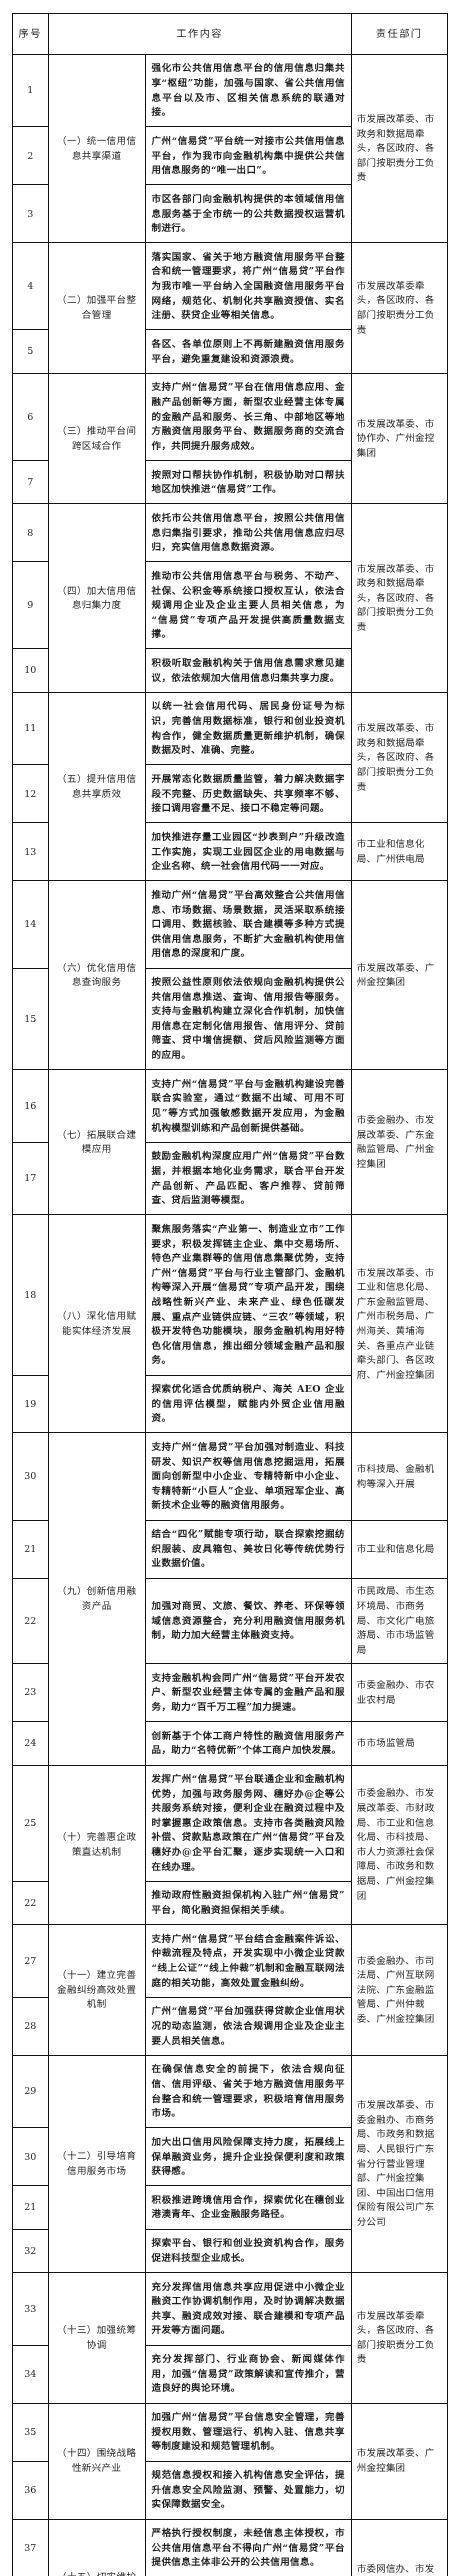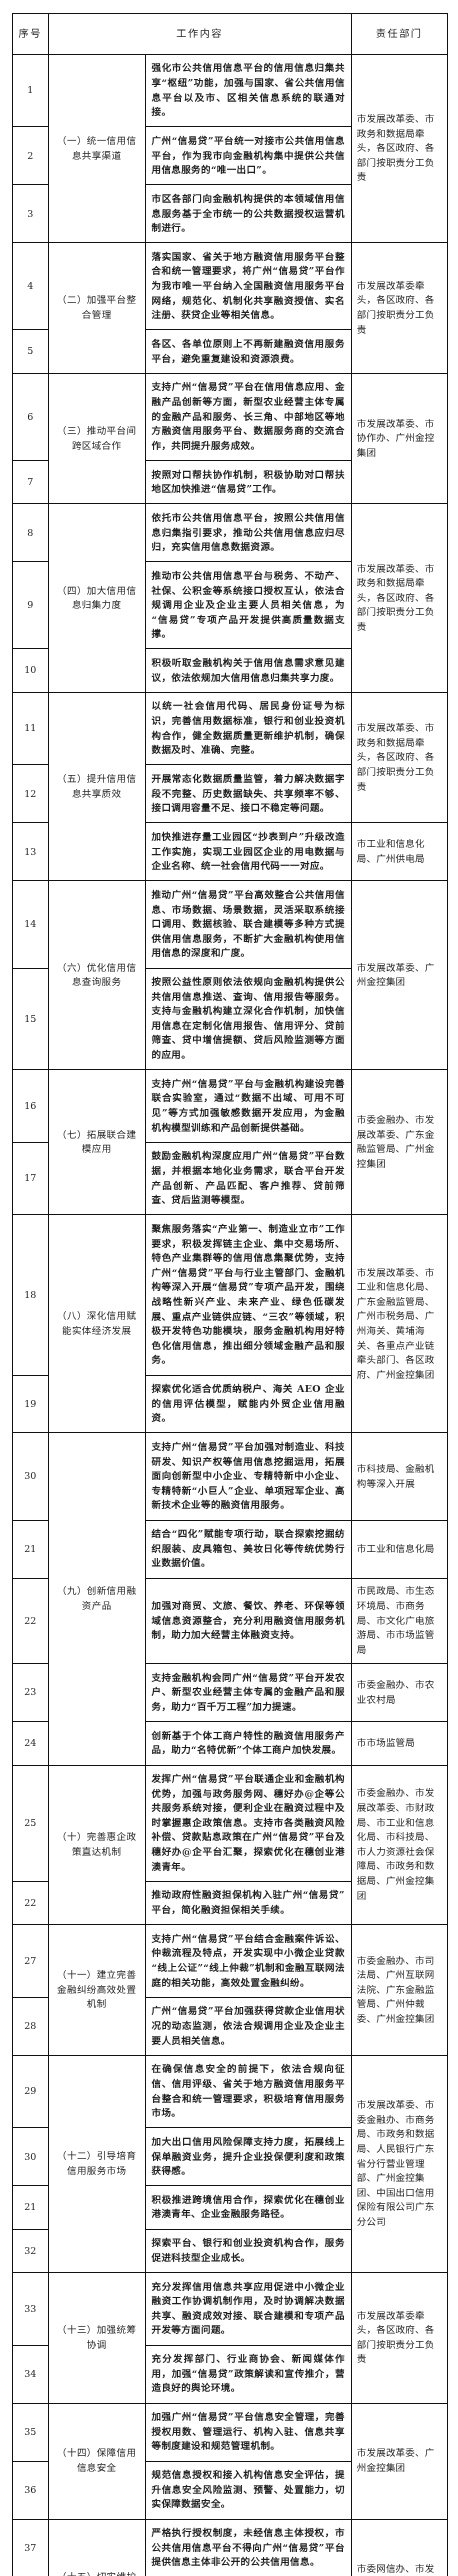--- a/index.html
+++ b/index.html
@@ -202,21 +202,21 @@
           <td class="col-resp" rowspan="1">市委金融办、市农业农村局</td>
         </tr>
         <tr>
           <td class="col-no">24</td>
           <td class="col-detail">创新基于个体工商户特性的融资信用服务产品，助力“名特优新”个体工商户加快发展。</td>
           <td class="col-resp" rowspan="1">市市场监管局</td>
         </tr>
         <tr>
           <td class="col-no">25</td>
           <td class="col-cat" rowspan="2">（十）完善惠企政策直达机制</td>
-          <td class="col-detail">发挥广州“信易贷”平台联通企业和金融机构优势，加强与政务服务网、穗好办@企等公共服务系统对接，便利企业在融资过程中及时掌握惠企政策信息。支持市各类融资风险补偿、贷款贴息政策在广州“信易贷”平台及穗好办@企平台汇聚，探索优化在穗创业港澳青年。</td>
+          <td class="col-detail">发挥广州“信易贷”平台联通企业和金融机构优势，加强与政务服务网、穗好办@企等公共服务系统对接，便利企业在融资过程中及时掌握惠企政策信息。支持市各类融资风险补偿、贷款贴息政策在广州“信易贷”平台及穗好办@企平台汇聚，逐步实现统一入口和在线办理。</td>
           <td class="col-resp" rowspan="2">市委金融办、市发展改革委、市财政局、市工业和信息化局、市科技局、市人力资源社会保障局、市政务和数据局、广州金控集团</td>
         </tr>
         <tr>
           <td class="col-no">22</td>
           <td class="col-detail">推动政府性融资担保机构入驻广州“信易贷”平台，简化融资担保相关手续。</td>
         </tr>
         <tr>
           <td class="col-no">27</td>
           <td class="col-cat" rowspan="2">（十一）建立完善金融纠纷高效处置机制</td>
           <td class="col-detail">支持广州“信易贷”平台结合金融案件诉讼、仲裁流程及特点，开发实现中小微企业贷款“线上公证”“线上仲裁”机制和金融互联网法庭的相关功能，高效处置金融纠纷。</td>
@@ -249,21 +249,21 @@
           <td class="col-cat" rowspan="2">（十三）加强统筹协调</td>
           <td class="col-detail">充分发挥信用信息共享应用促进中小微企业融资工作协调机制作用，及时协调解决数据共享、融资成效对接、联合建模和专项产品开发等方面问题。</td>
           <td class="col-resp" rowspan="2">市发展改革委牵头，各区政府、各部门按职责分工负责</td>
         </tr>
         <tr>
           <td class="col-no">34</td>
           <td class="col-detail">充分发挥部门、行业商协会、新闻媒体作用，加强“信易贷”政策解读和宣传推介，营造良好的舆论环境。</td>
         </tr>
         <tr>
           <td class="col-no">35</td>
-          <td class="col-cat" rowspan="2">（十四）保障信用信息安全</td>
+          <td class="col-cat" rowspan="2">（十四）围绕战略性新兴产业</td>
           <td class="col-detail">加强广州“信易贷”平台信息安全管理，完善授权用数、管理运行、机构入驻、信息共享等制度建设和规范管理机制。</td>
           <td class="col-resp" rowspan="2">市发展改革委、广州金控集团</td>
         </tr>
         <tr>
           <td class="col-no">36</td>
           <td class="col-detail">规范信息授权和接入机构信息安全评估，提升信息安全风险监测、预警、处置能力，切实保障数据安全。</td>
         </tr>
         <tr>
           <td class="col-no">37</td>
           <td class="col-cat" rowspan="2">（十五）切实维护信息主体合法权益</td>

